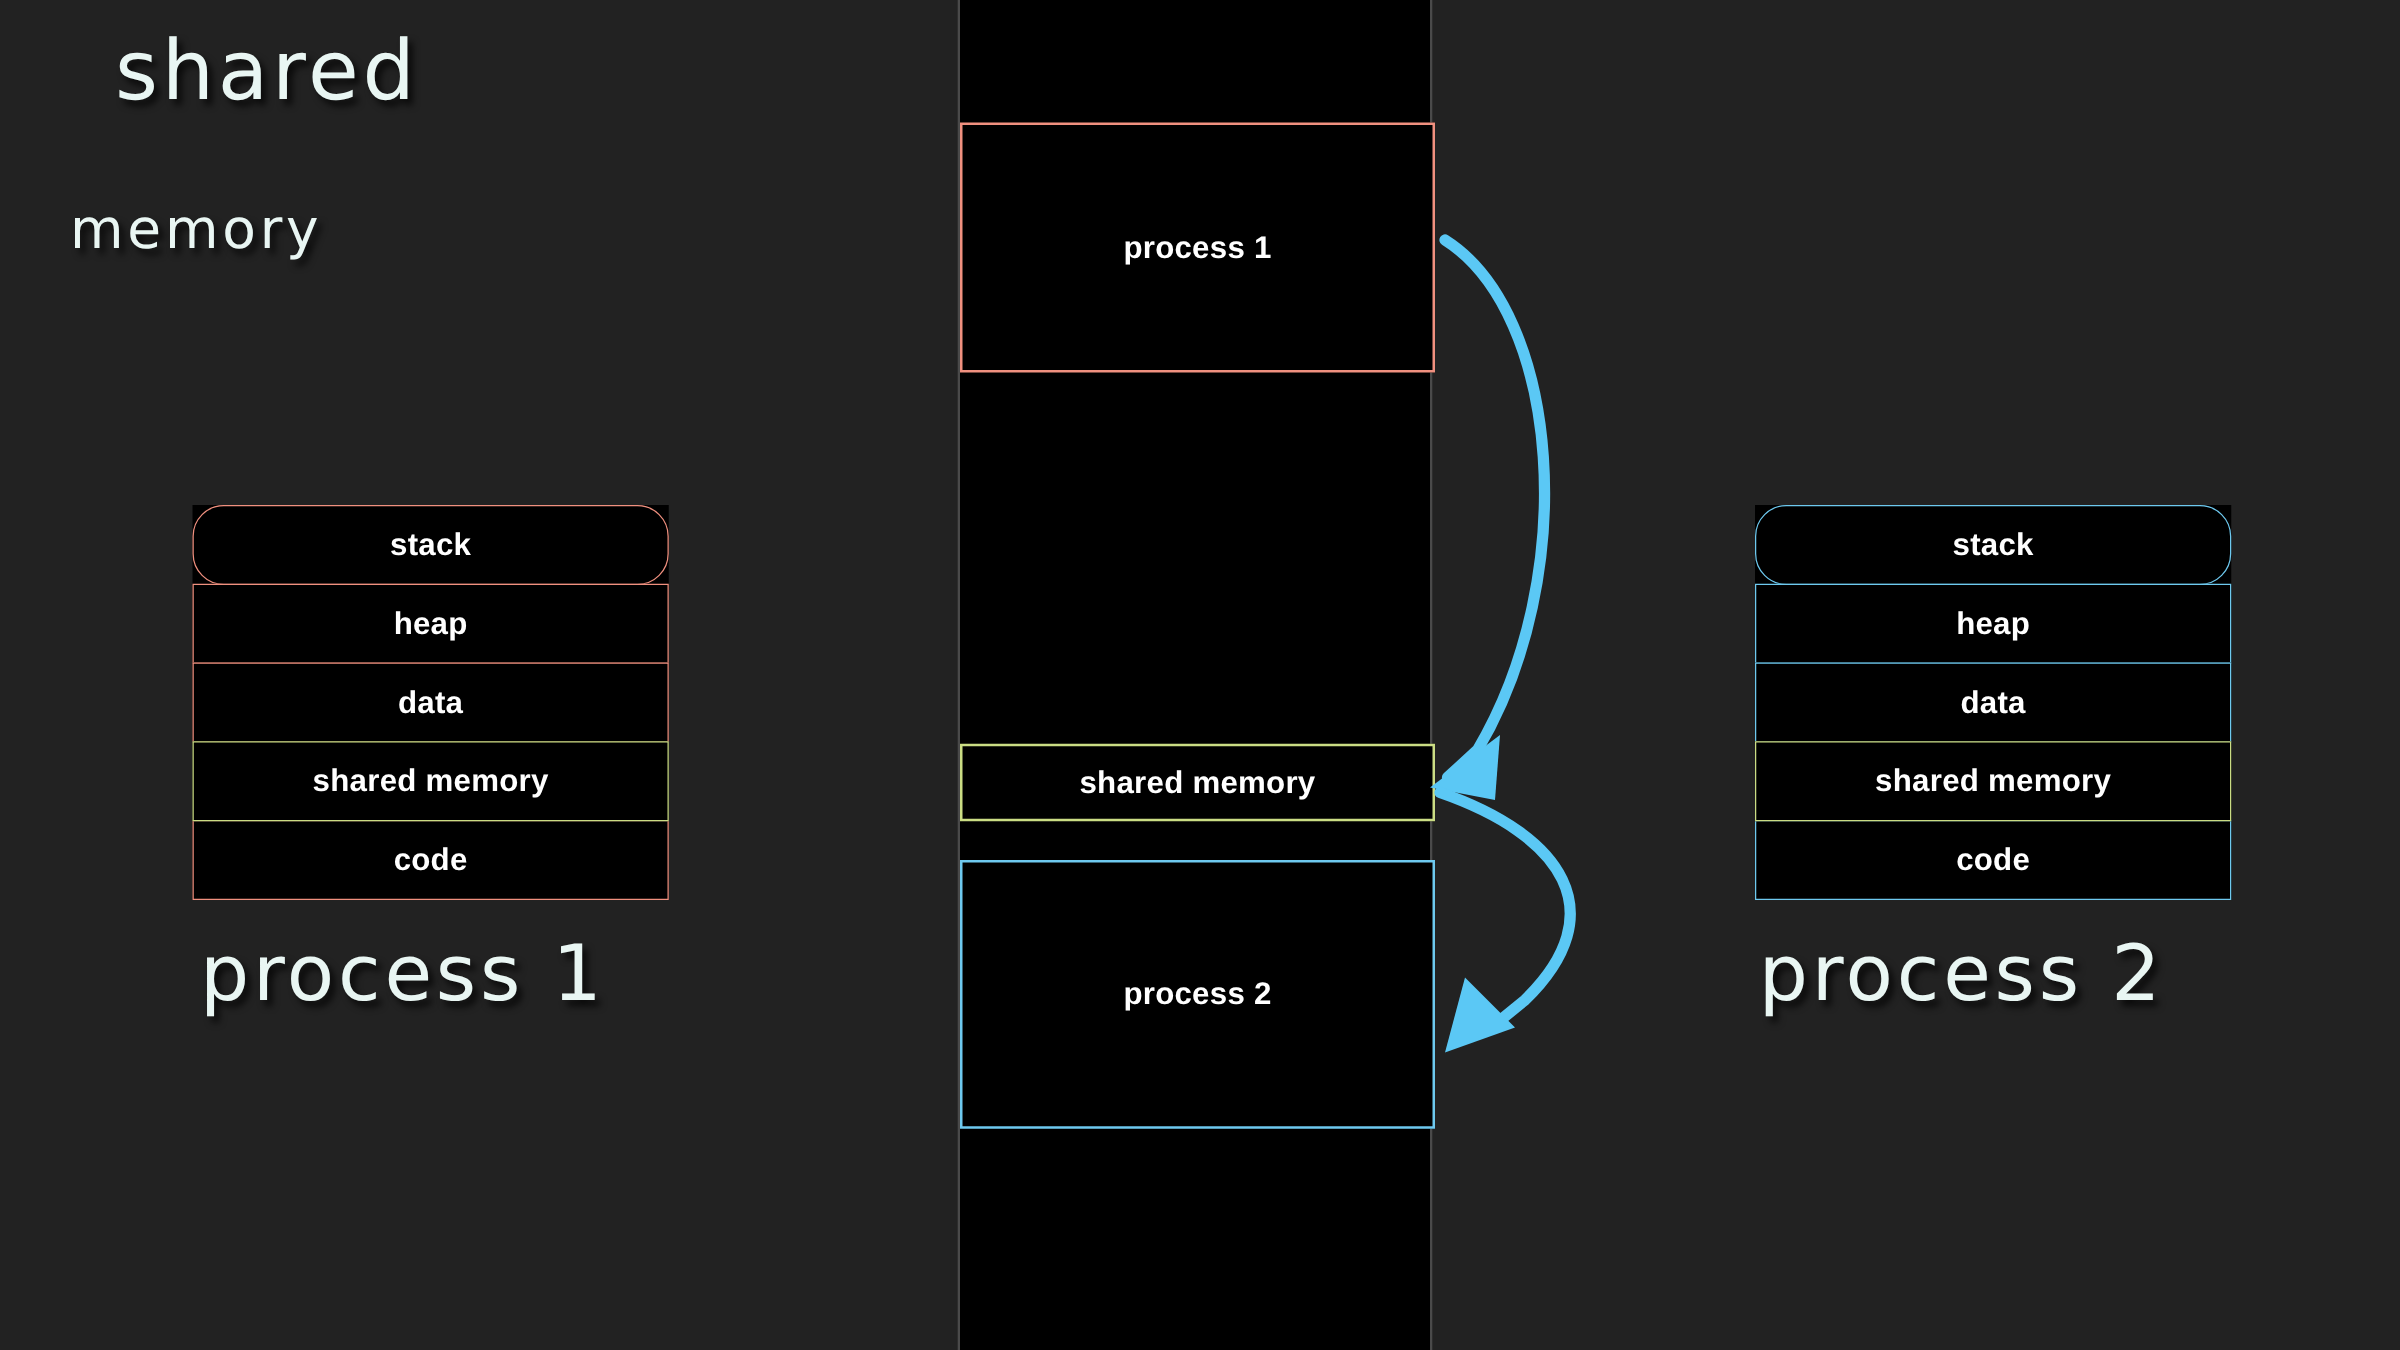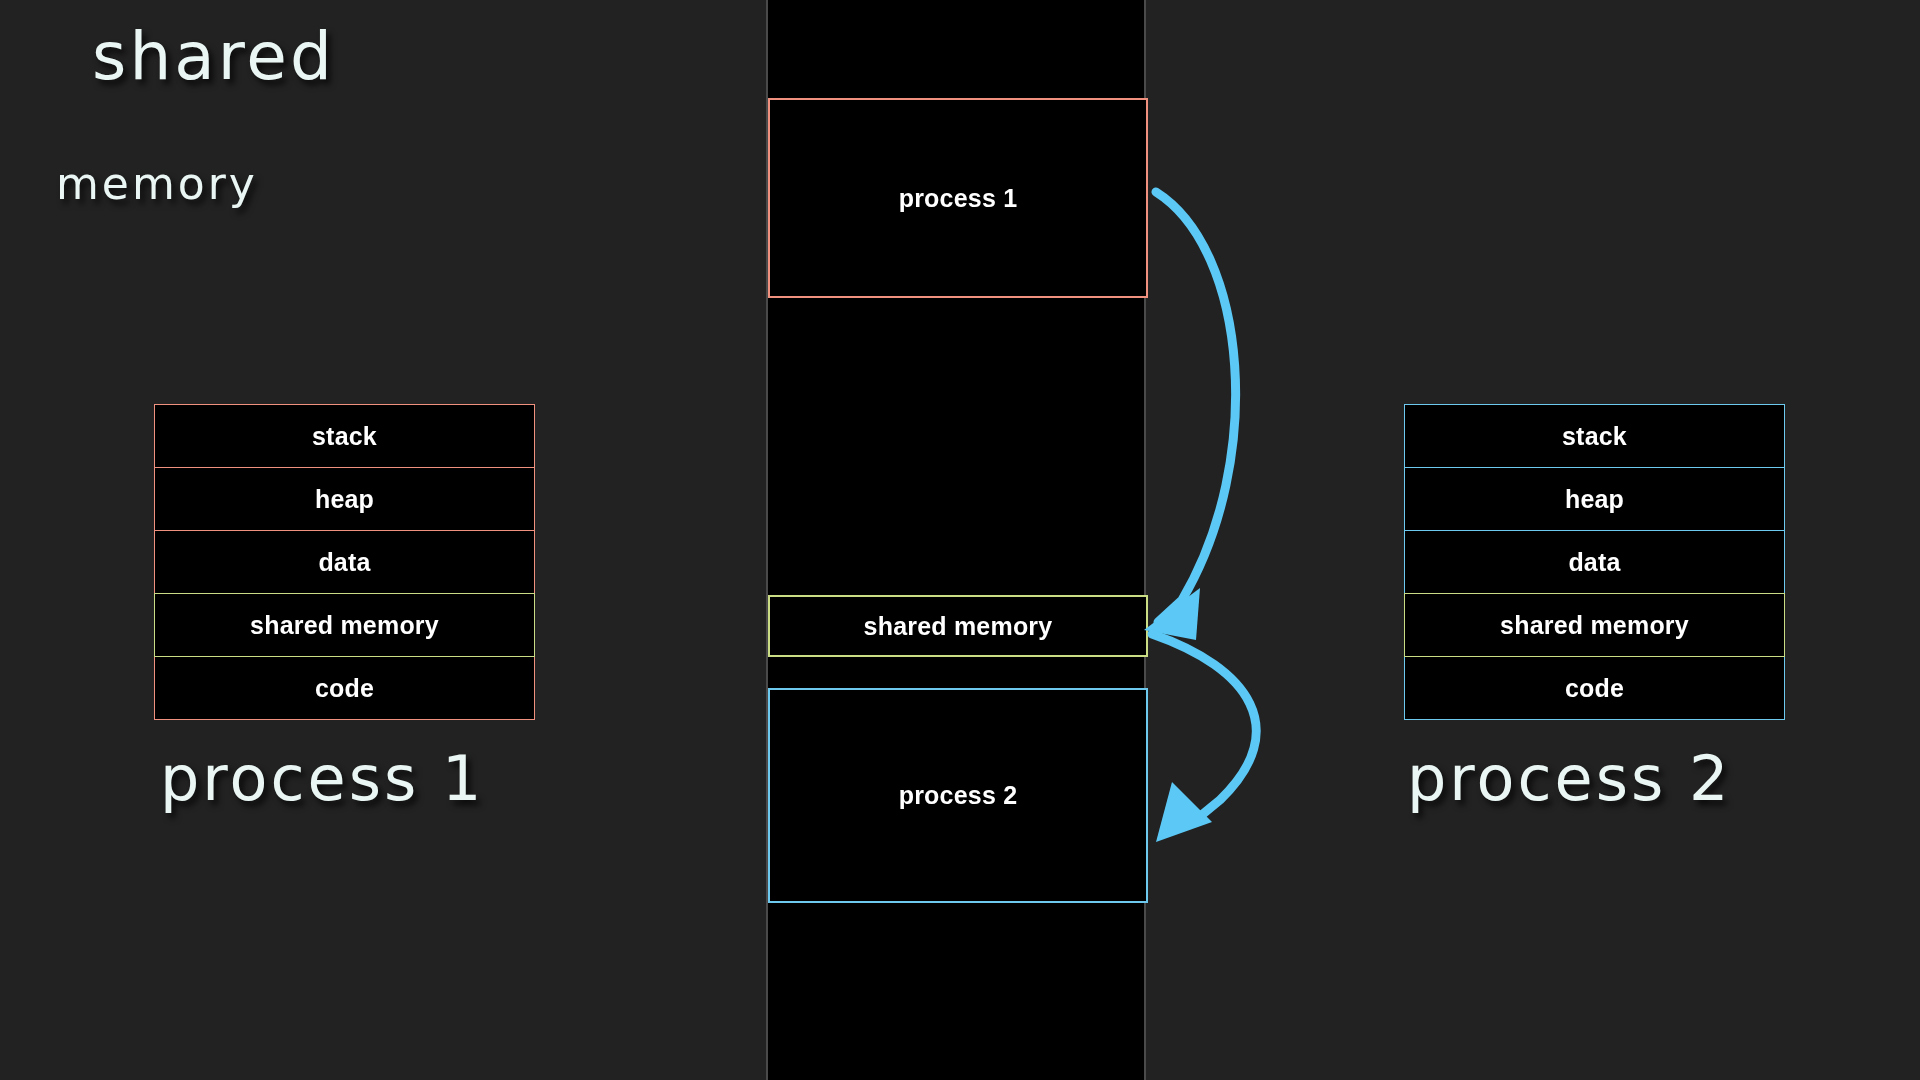--- a/index.html
+++ b/index.html
@@ -90,21 +90,21 @@
   .memrow {
     position: relative;
     height: 64px;
     box-sizing: border-box;
     background: #000000;
     display: flex;
     align-items: center;
     justify-content: center;
     margin-top: -1px;
   }
-  .memrow:first-child { margin-top: 0; }
+  .memrow:first-child { margin-top: 0; border-radius: 25px; }
   .memrow .row-label {
     color: #ffffff;
     font-size: 25px;
     font-weight: 700;
     letter-spacing: 0.2px;
   }
 
   #memmap-left  .memrow { border: 1.5px solid #f0907f; }
   #memmap-right .memrow { border: 1.5px solid #6ec9ef; }
   #memmap-left  .memrow.shared,

